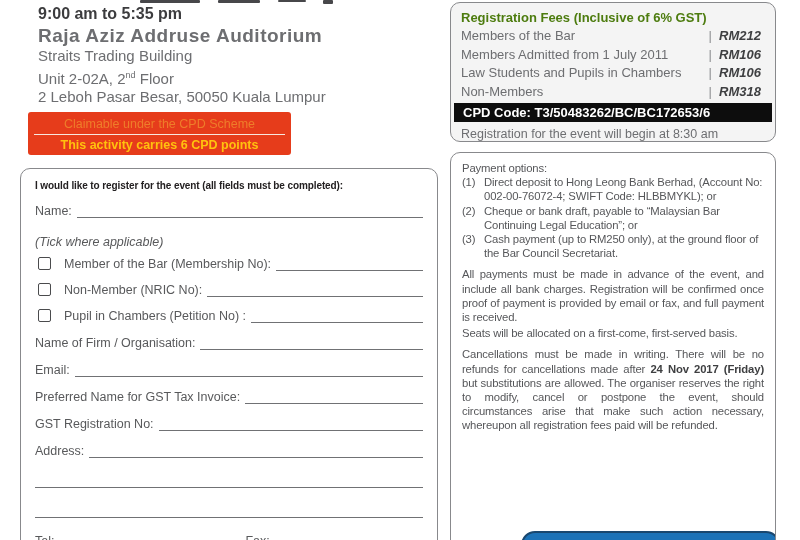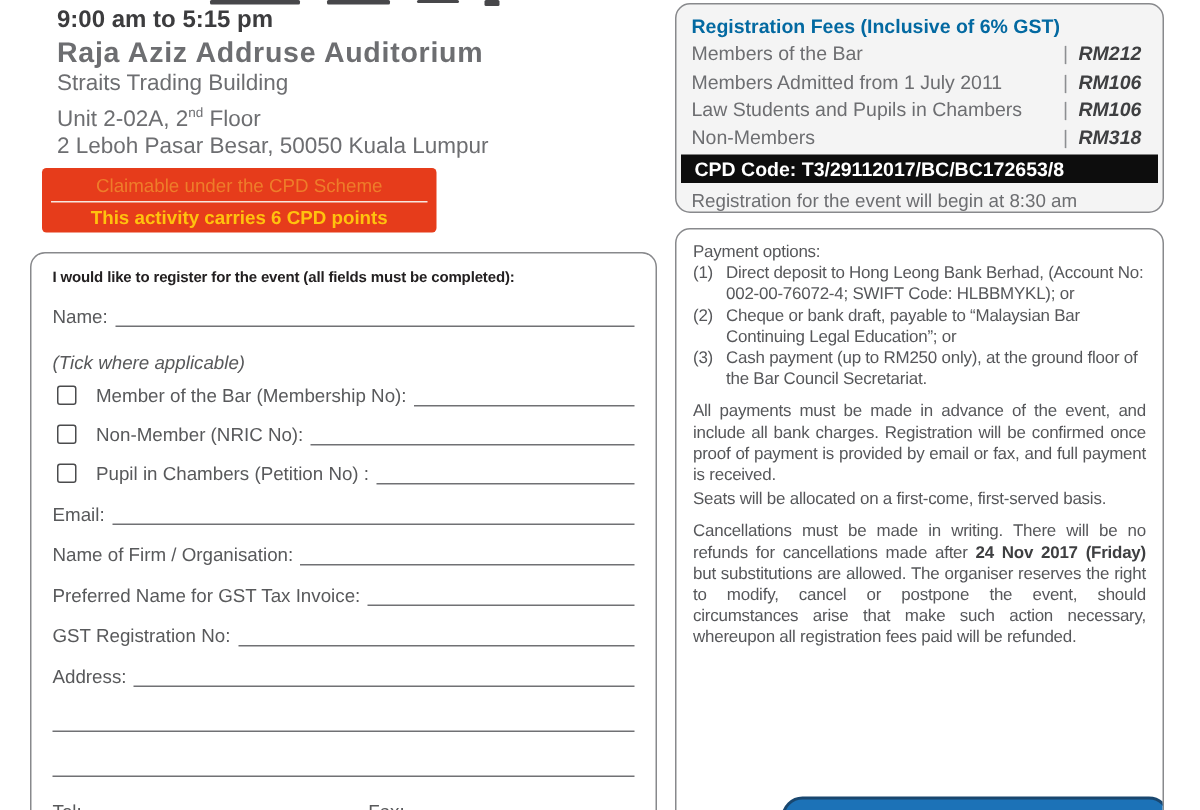--- a/index.html
+++ b/index.html
@@ -48,21 +48,21 @@
   .fullline{margin-top:16px;}
   .telfax{margin-top:16px;}
   .blank-tel{flex:none;width:160px;}
   .tf-gap{flex:none;width:26px;}
   
   .fees-box{
     position:absolute;left:450px;top:2px;width:326px;height:140px;
     background:#f4f4f4;border:1.5px solid #88898c;border-radius:10px;
     box-sizing:border-box;padding:6px 10px 0 10px;overflow:hidden;
   }
-  .fees-title{font-size:13px;font-weight:bold;color:#0369a1;line-height:18px;}
+  .fees-title{font-size:13px;font-weight:bold;color:#4d7c0f;line-height:18px;}
   .fee-row{display:flex;align-items:flex-start;font-size:13px;color:#6d6e71;line-height:18.5px;}
   .fee-lbl{flex:1;white-space:nowrap;}
   .fee-sep{color:#8d8f92;margin-right:7px;flex:none;}
   .fee-val{font-weight:bold;color:#3e3f41;flex:none;width:46px;font-style:italic;}
   .cpd-bar{
     background:#0d0d0d;color:#ffffff;font-weight:bold;font-size:13px;
     margin:2px -7px 0 -7px;padding:2px 0 2px 9px;line-height:15px;white-space:nowrap;
   }
   .fees-note{font-size:12.5px;color:#6d6e71;margin-top:5px;}
   
@@ -89,21 +89,21 @@
 <body>
 
 <div class="cutline">
   <i style="left:0;width:60px;height:3px;"></i>
   <i style="left:78px;width:42px;height:3px;"></i>
   <i style="left:138px;width:28px;height:2px;"></i>
   <i style="left:183px;width:10px;height:4px;"></i>
 </div>
 
 <div class="hdr">
-  <div class="hdr-time">9:00 am to 5:15 pm</div>
+  <div class="hdr-time">9:00 am to 5:35 pm</div>
   <div class="hdr-venue">Raja Aziz Addruse Auditorium</div>
   <div class="hdr-line">Straits Trading Building</div>
   <div class="hdr-line"><span>Unit 2-02A, 2</span><sup>nd</sup><span> Floor</span></div>
   <div class="hdr-line">2 Leboh Pasar Besar, 50050 Kuala Lumpur</div>
 </div>
 
 <div class="banner">
   <div class="banner-l1">Claimable under the CPD Scheme</div>
   <div class="banner-div"></div>
   <div class="banner-l2">This activity carries 6 CPD points</div>
@@ -129,25 +129,25 @@
     <span class="lbl">Non-Member (NRIC No):</span>
     <span class="blank"></span>
   </div>
   <div class="frow cbrow">
     <span class="cbox"></span>
     <span class="lbl">Pupil in Chambers (Petition No) :</span>
     <span class="blank"></span>
   </div>
 
   <div class="frow">
+    <span class="lbl">Name of Firm / Organisation:</span>
+    <span class="blank"></span>
+  </div>
+  <div class="frow">
     <span class="lbl">Email:</span>
-    <span class="blank"></span>
-  </div>
-  <div class="frow">
-    <span class="lbl">Name of Firm / Organisation:</span>
     <span class="blank"></span>
   </div>
   <div class="frow">
     <span class="lbl">Preferred Name for GST Tax Invoice:</span>
     <span class="blank"></span>
   </div>
   <div class="frow">
     <span class="lbl">GST Registration No:</span>
     <span class="blank"></span>
   </div>
@@ -187,21 +187,21 @@
     <span class="fee-lbl">Law Students and Pupils in Chambers</span>
     <span class="fee-sep">|</span>
     <span class="fee-val">RM106</span>
   </div>
   <div class="fee-row">
     <span class="fee-lbl">Non-Members</span>
     <span class="fee-sep">|</span>
     <span class="fee-val">RM318</span>
   </div>
 
-  <div class="cpd-bar">CPD Code: T3/29112017/BC/BC172653/8</div>
+  <div class="cpd-bar">CPD Code: T3/50483262/BC/BC172653/6</div>
   <div class="fees-note">Registration for the event will begin at 8:30 am</div>
 </div>
 
 <div class="pay-box">
   <div class="pay-title">Payment options:</div>
 
   <div class="opt">
     <span class="opt-num">(1)</span>
     <span class="opt-txt">Direct deposit to Hong Leong Bank Berhad, (Account No: 002-00-76072-4; SWIFT Code: HLBBMYKL); or</span>
   </div>

